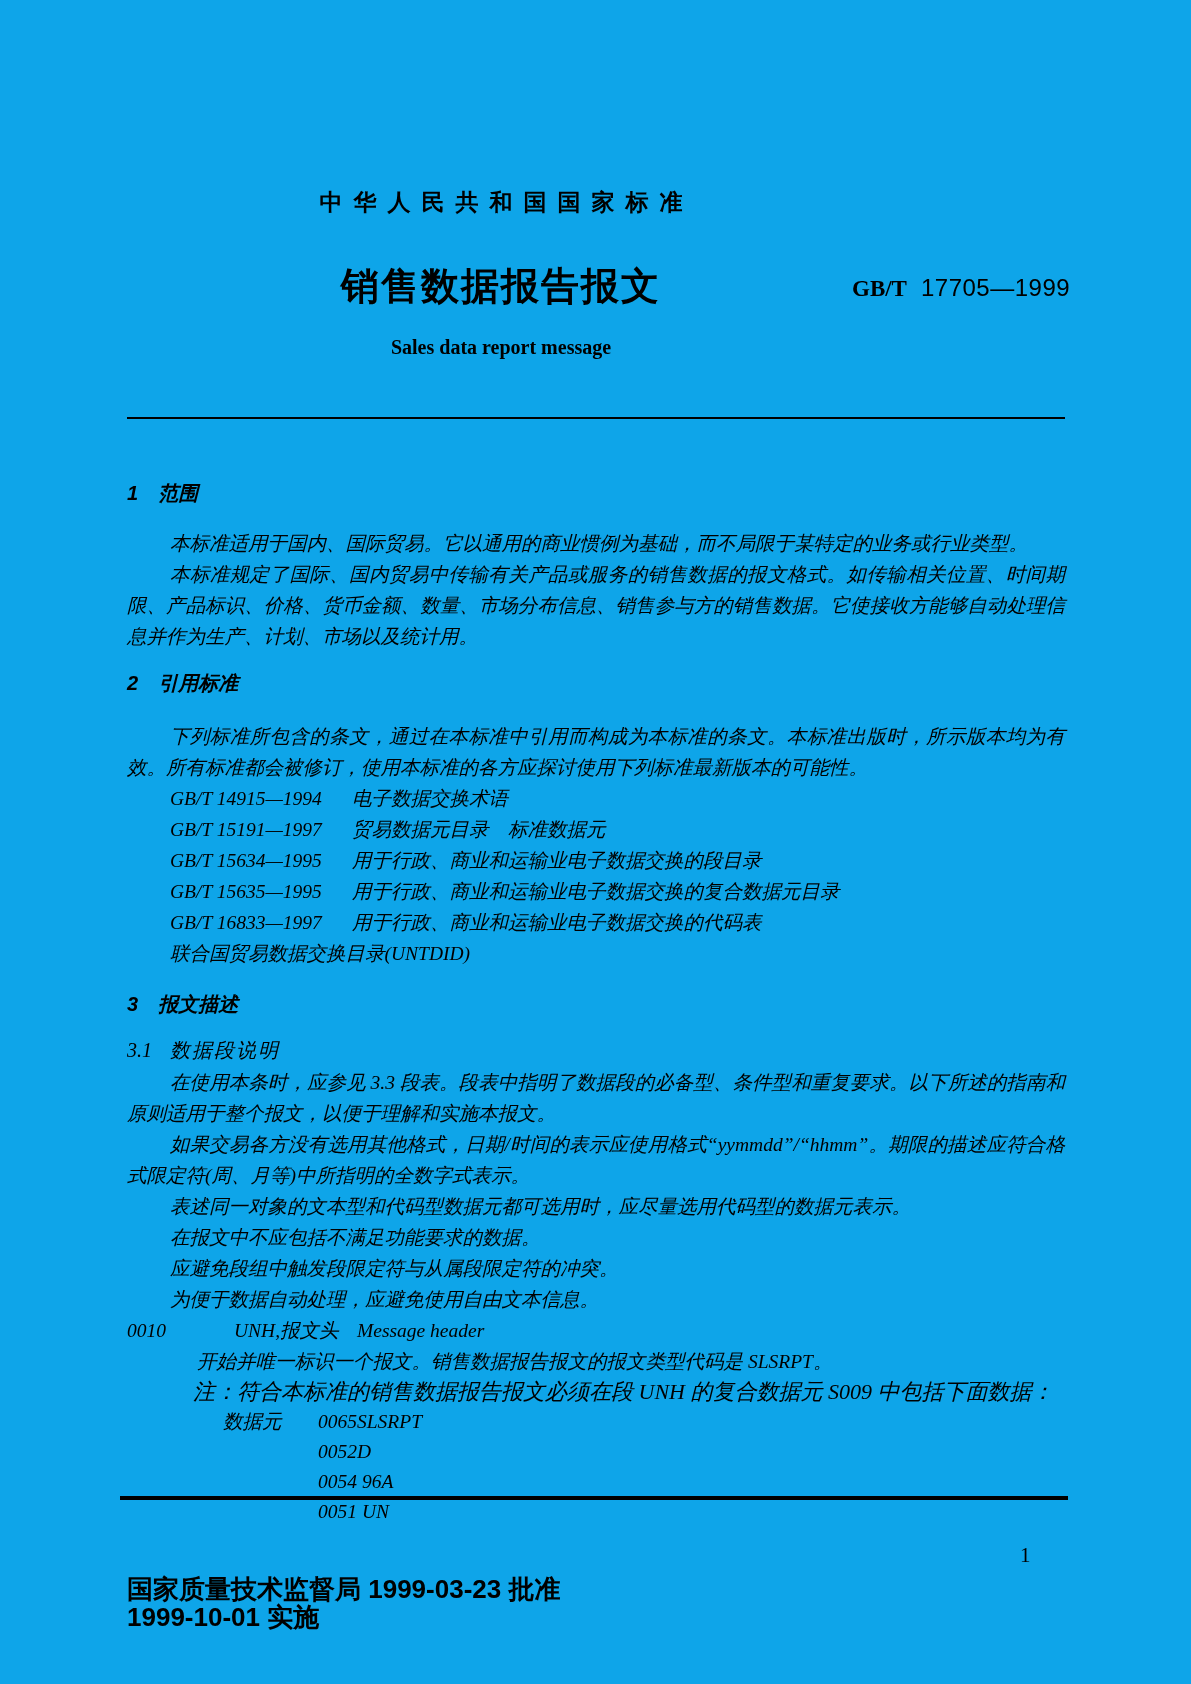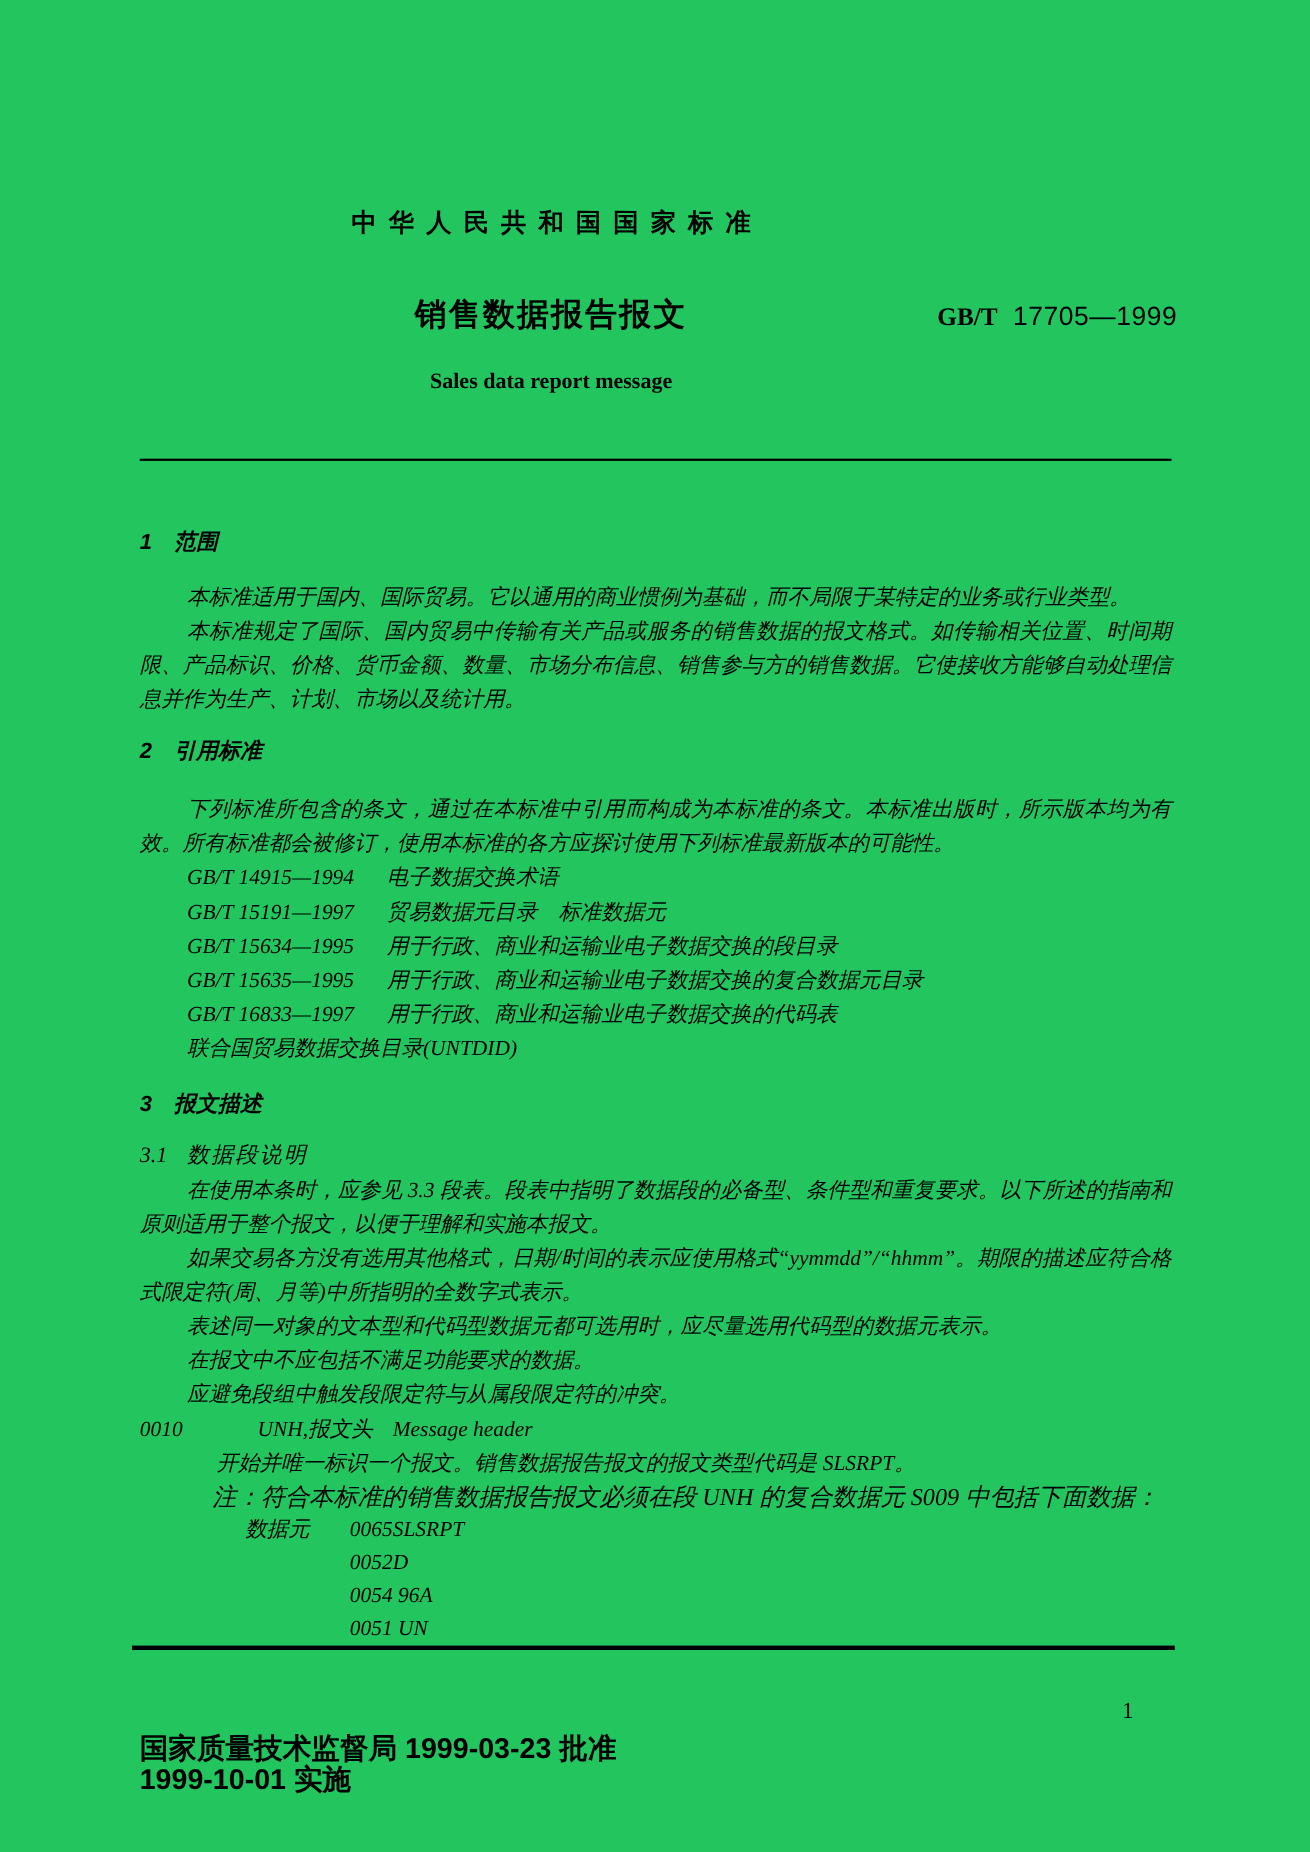--- a/index.html
+++ b/index.html
@@ -1,35 +1,35 @@
 <!DOCTYPE html>
 <html><head>
 <meta charset="utf-8">
 <style>
   html,body{margin:0;padding:0;background:#ffffff;}
   .page{
     position:relative;
     width:1191px;height:1684px;
-    background:#22c55e;color:#000;
+    background:#0ea5e9;color:#000;
     overflow:hidden;
     font-family:"Liberation Serif","DejaVu Serif",serif;
   }
   
   .hdr-std{
     position:absolute;left:127px;top:189px;width:748px;
     text-align:center;white-space:nowrap;
     font-family:"Liberation Sans","DejaVu Sans",sans-serif;
     font-weight:bold;font-size:23px;line-height:26px;
     letter-spacing:11px;text-indent:11px;
   }
   .hdr-title{
     position:absolute;left:127px;top:270px;width:748px;
     text-align:center;white-space:nowrap;
     font-family:"Liberation Sans","DejaVu Sans",sans-serif;
-    font-weight:bold;font-size:29px;line-height:32px;letter-spacing:2px;
+    font-weight:bold;font-size:38px;line-height:32px;letter-spacing:2px;
   }
   .hdr-code{
     position:absolute;left:852px;top:274px;white-space:nowrap;
   }
   .hdr-code .code-prefix{
     font-family:"Liberation Serif","DejaVu Serif",serif;
     font-weight:bold;font-size:23px;
   }
   .hdr-code .code-number{
     font-family:"Liberation Sans","DejaVu Sans",sans-serif;
@@ -143,20 +143,21 @@
     </div>
     <div class="sub-h" id="h31">
       <span class="sec-no">3.1</span><span>数据段说明</span>
     </div>
 
     <p class="para">在使用本条时，应参见 3.3 段表。段表中指明了数据段的必备型、条件型和重复要求。以下所述的指南和原则适用于整个报文，以便于理解和实施本报文。</p>
     <p class="para">如果交易各方没有选用其他格式，日期/时间的表示应使用格式“yymmdd”/“hhmm”。期限的描述应符合格式限定符(周、月等)中所指明的全数字式表示。</p>
     <p class="para">表述同一对象的文本型和代码型数据元都可选用时，应尽量选用代码型的数据元表示。</p>
     <p class="para">在报文中不应包括不满足功能要求的数据。</p>
     <p class="para">应避免段组中触发段限定符与从属段限定符的冲突。</p>
+    <p class="para">为便于数据自动处理，应避免使用自由文本信息。</p>
 
     <div class="seg-line">
       <span class="seg-pos">0010</span><span class="seg-name">UNH,报文头</span><span>Message header</span>
     </div>
     <div class="seg-desc">开始并唯一标识一个报文。销售数据报告报文的报文类型代码是 SLSRPT。</div>
     <div class="seg-note">注：符合本标准的销售数据报告报文必须在段 UNH 的复合数据元 S009 中包括下面数据：</div>
 
     <div class="de-row">
       <span class="de-label">数据元</span><span>0065SLSRPT</span>
     </div>

